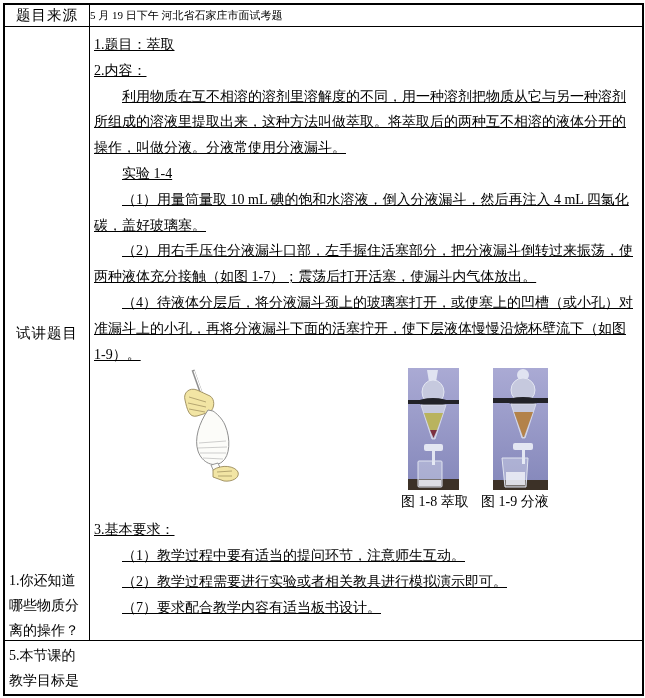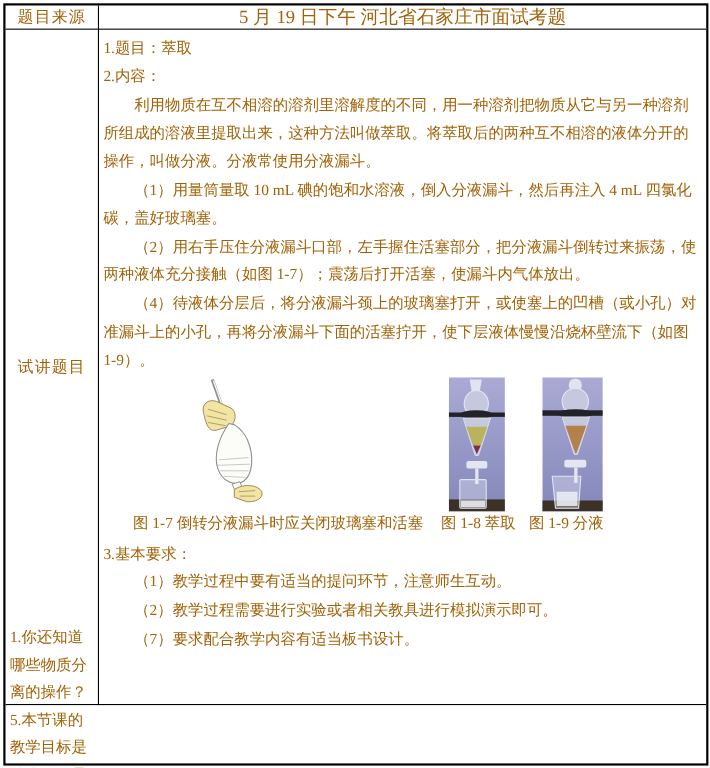--- a/index.html
+++ b/index.html
@@ -1,46 +1,46 @@
 <!DOCTYPE html>
 <html><head>
 <meta charset="utf-8">
 <style>
   html,body{margin:0;padding:0;background:#ffffff;}
   .page{
     position:relative;width:645px;height:698px;background:#ffffff;
     font-family:"Liberation Serif","DejaVu Serif",serif;
-    color:#a16207;
+    color:#000000;
   }
   .tbl{
     position:absolute;left:3px;top:3px;width:637px;height:689px;
     border:2px solid #000;
     display:grid;
     grid-template-columns:85px 1fr;
     grid-template-rows:22px 1fr 53px;
     background:#fff;
   }
   .cell{box-sizing:border-box;}
   .label-cell{
     border-right:1px solid #000;
     display:flex;align-items:center;justify-content:center;
     font-size:14.5px;letter-spacing:1px;
   }
   .hdr{border-bottom:1px solid #000;}
   .mid{border-bottom:1px solid #000;}
   .value-cell{
-    display:flex;align-items:center;justify-content:center;
-    font-size:17px;
+    display:flex;align-items:center;justify-content:flex-start;
+    font-size:11px;
   }
   .content-cell{
     padding:5px 5px 0 4px;
     font-size:14px;line-height:25.8px;
     overflow:hidden;
   }
-  .content-cell p{margin:0;}
+  .content-cell p{margin:0;text-decoration:underline;}
   .ind{text-indent:2em;}
   .figure-block{position:relative;height:150px;}
   .fig-drawing{position:absolute;left:88px;top:2px;}
   .fig-photo-1{position:absolute;left:314px;top:1px;}
   .fig-photo-2{position:absolute;left:399px;top:1px;}
   .cap{position:absolute;top:122px;white-space:nowrap;font-size:14px;line-height:25.8px;}
   .cap-17{left:27px;}
   .cap-18{left:307px;}
   .cap-19{left:387px;}
   .defense-cell{
@@ -63,20 +63,21 @@
       <span>5 月 19 日下午  河北省石家庄市面试考题</span>
     </div>
 
     <div class="cell label-cell mid">
       <span>试讲题目</span>
     </div>
     <div class="cell content-cell mid">
       <p>1.题目：萃取</p>
       <p>2.内容：</p>
       <p class="ind">利用物质在互不相溶的溶剂里溶解度的不同，用一种溶剂把物质从它与另一种溶剂所组成的溶液里提取出来，这种方法叫做萃取。将萃取后的两种互不相溶的液体分开的操作，叫做分液。分液常使用分液漏斗。</p>
+      <p class="ind">实验 1-4</p>
       <p class="ind">（1）用量筒量取 10 mL 碘的饱和水溶液，倒入分液漏斗，然后再注入 4 mL 四氯化碳，盖好玻璃塞。</p>
       <p class="ind">（2）用右手压住分液漏斗口部，左手握住活塞部分，把分液漏斗倒转过来振荡，使两种液体充分接触（如图 1-7）；震荡后打开活塞，使漏斗内气体放出。</p>
       <p class="ind">（4）待液体分层后，将分液漏斗颈上的玻璃塞打开，或使塞上的凹槽（或小孔）对准漏斗上的小孔，再将分液漏斗下面的活塞拧开，使下层液体慢慢沿烧杯壁流下（如图 1-9）。</p>
 
       <div class="figure-block">
 
         <svg class="fig-drawing" width="58" height="114" viewBox="0 0 58 114">
 
           <path d="M11,1 L22,32" stroke-width="3" fill="none" stroke="#8f8f8f"></path>
           <path d="M12,2 L22,30" stroke="#ffffff" stroke-width="1.2" fill="none"></path>
@@ -141,21 +142,20 @@
           <path d="M18,36 L43,36 L32,70 L29,70 Z" stroke="#dfe2ef" stroke-width="0.8" fill="#c6c9de"></path>
           <path d="M21,44 L40,44 L31,69 L30,69 Z" fill="#b3824a"></path>
 
           <rect x="20" y="75" width="20" height="7" rx="2" fill="#e3e6f2"></rect>
           <rect x="29" y="82" width="3" height="14" fill="#e3e6f2"></rect>
 
           <path d="M9,90 L35,90 L33,119 L12,119 Z" fill="#ecf0fa" fill-opacity="0.35" stroke="#e0e4f0" stroke-width="1"></path>
           <rect x="13" y="104" width="19" height="13" opacity="0.85" fill="#eef0f8"></rect>
         </svg>
 
-        <span class="cap cap-17">图 1-7 倒转分液漏斗时应关闭玻璃塞和活塞</span>
         <span class="cap cap-18">图 1-8 萃取</span>
         <span class="cap cap-19">图 1-9 分液</span>
       </div>
 
       <p>3.基本要求：</p>
       <p class="ind">（1）教学过程中要有适当的提问环节，注意师生互动。</p>
       <p class="ind">（2）教学过程需要进行实验或者相关教具进行模拟演示即可。</p>
       <p class="ind">（7）要求配合教学内容有适当板书设计。</p>
     </div>
 

